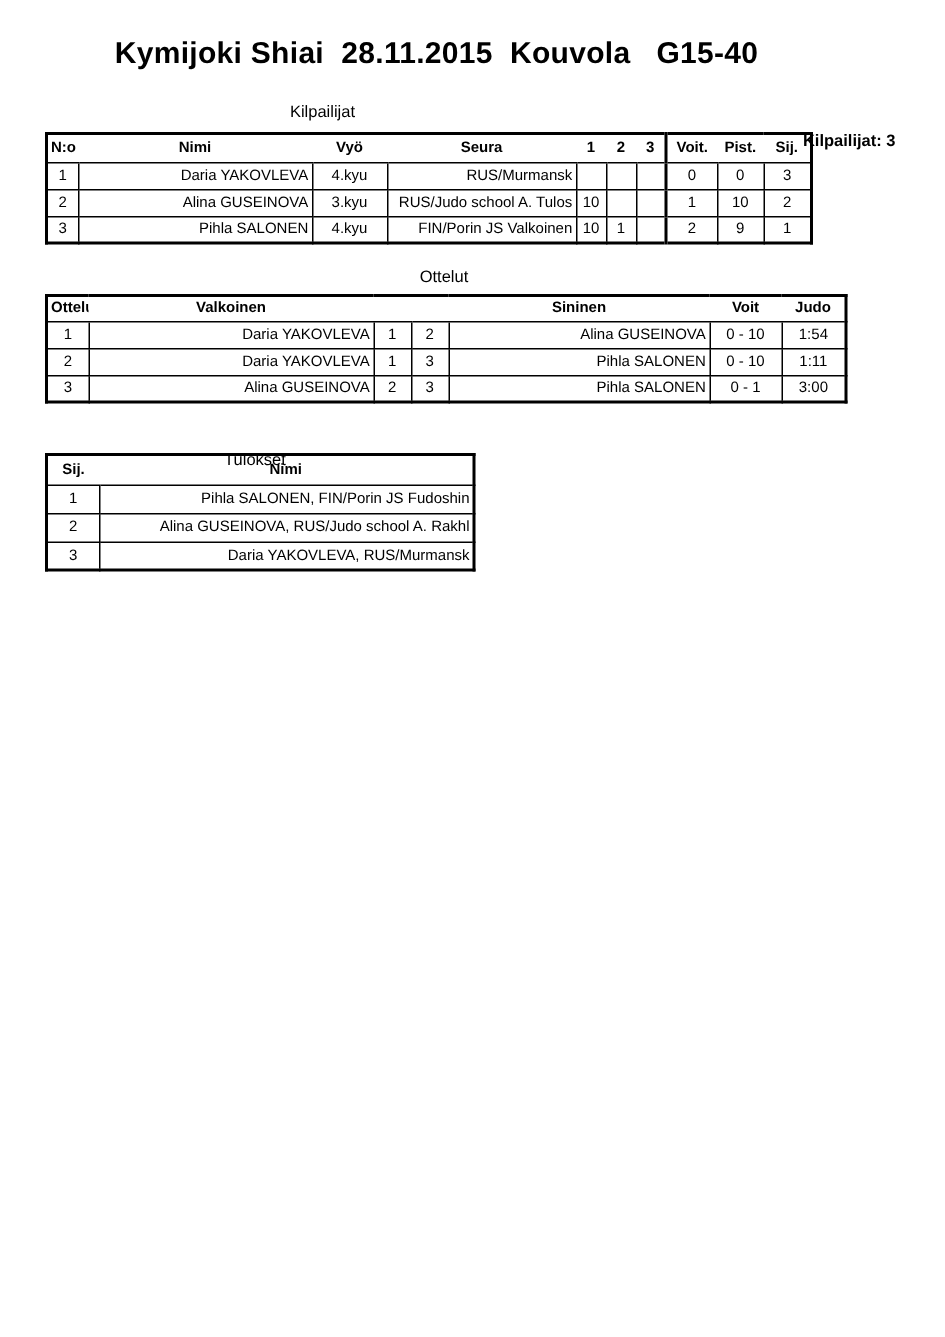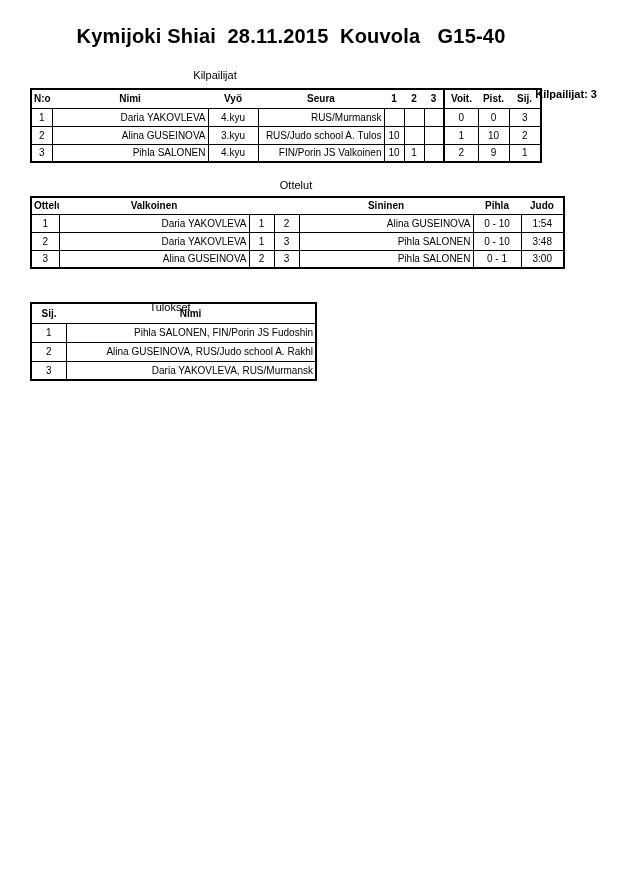--- a/index.html
+++ b/index.html
@@ -137,42 +137,42 @@
         <col style="width:48px">
         <col style="width:43px">
     </colgroup>
     <thead>
       <tr>
         <th class="al0">Ottelu</th>
         <th>Valkoinen</th>
         <th></th>
         <th></th>
         <th>Sininen</th>
-        <th>Pihla</th>
+        <th>Voit</th>
         <th>Judo</th>
       </tr>
     </thead>
     <tbody>
       <tr>
         <td>1</td>
         <td class="al">Daria YAKOVLEVA</td>
         <td>1</td>
         <td>2</td>
         <td class="al">Alina GUSEINOVA</td>
         <td>0 - 10</td>
         <td>1:54</td>
       </tr>
       <tr>
         <td>2</td>
         <td class="al">Daria YAKOVLEVA</td>
         <td>1</td>
         <td>3</td>
         <td class="al">Pihla SALONEN</td>
         <td>0 - 10</td>
-        <td>3:48</td>
+        <td>1:11</td>
       </tr>
       <tr>
         <td>3</td>
         <td class="al">Alina GUSEINOVA</td>
         <td>2</td>
         <td>3</td>
         <td class="al">Pihla SALONEN</td>
         <td>0 - 1</td>
         <td>3:00</td>
       </tr>

